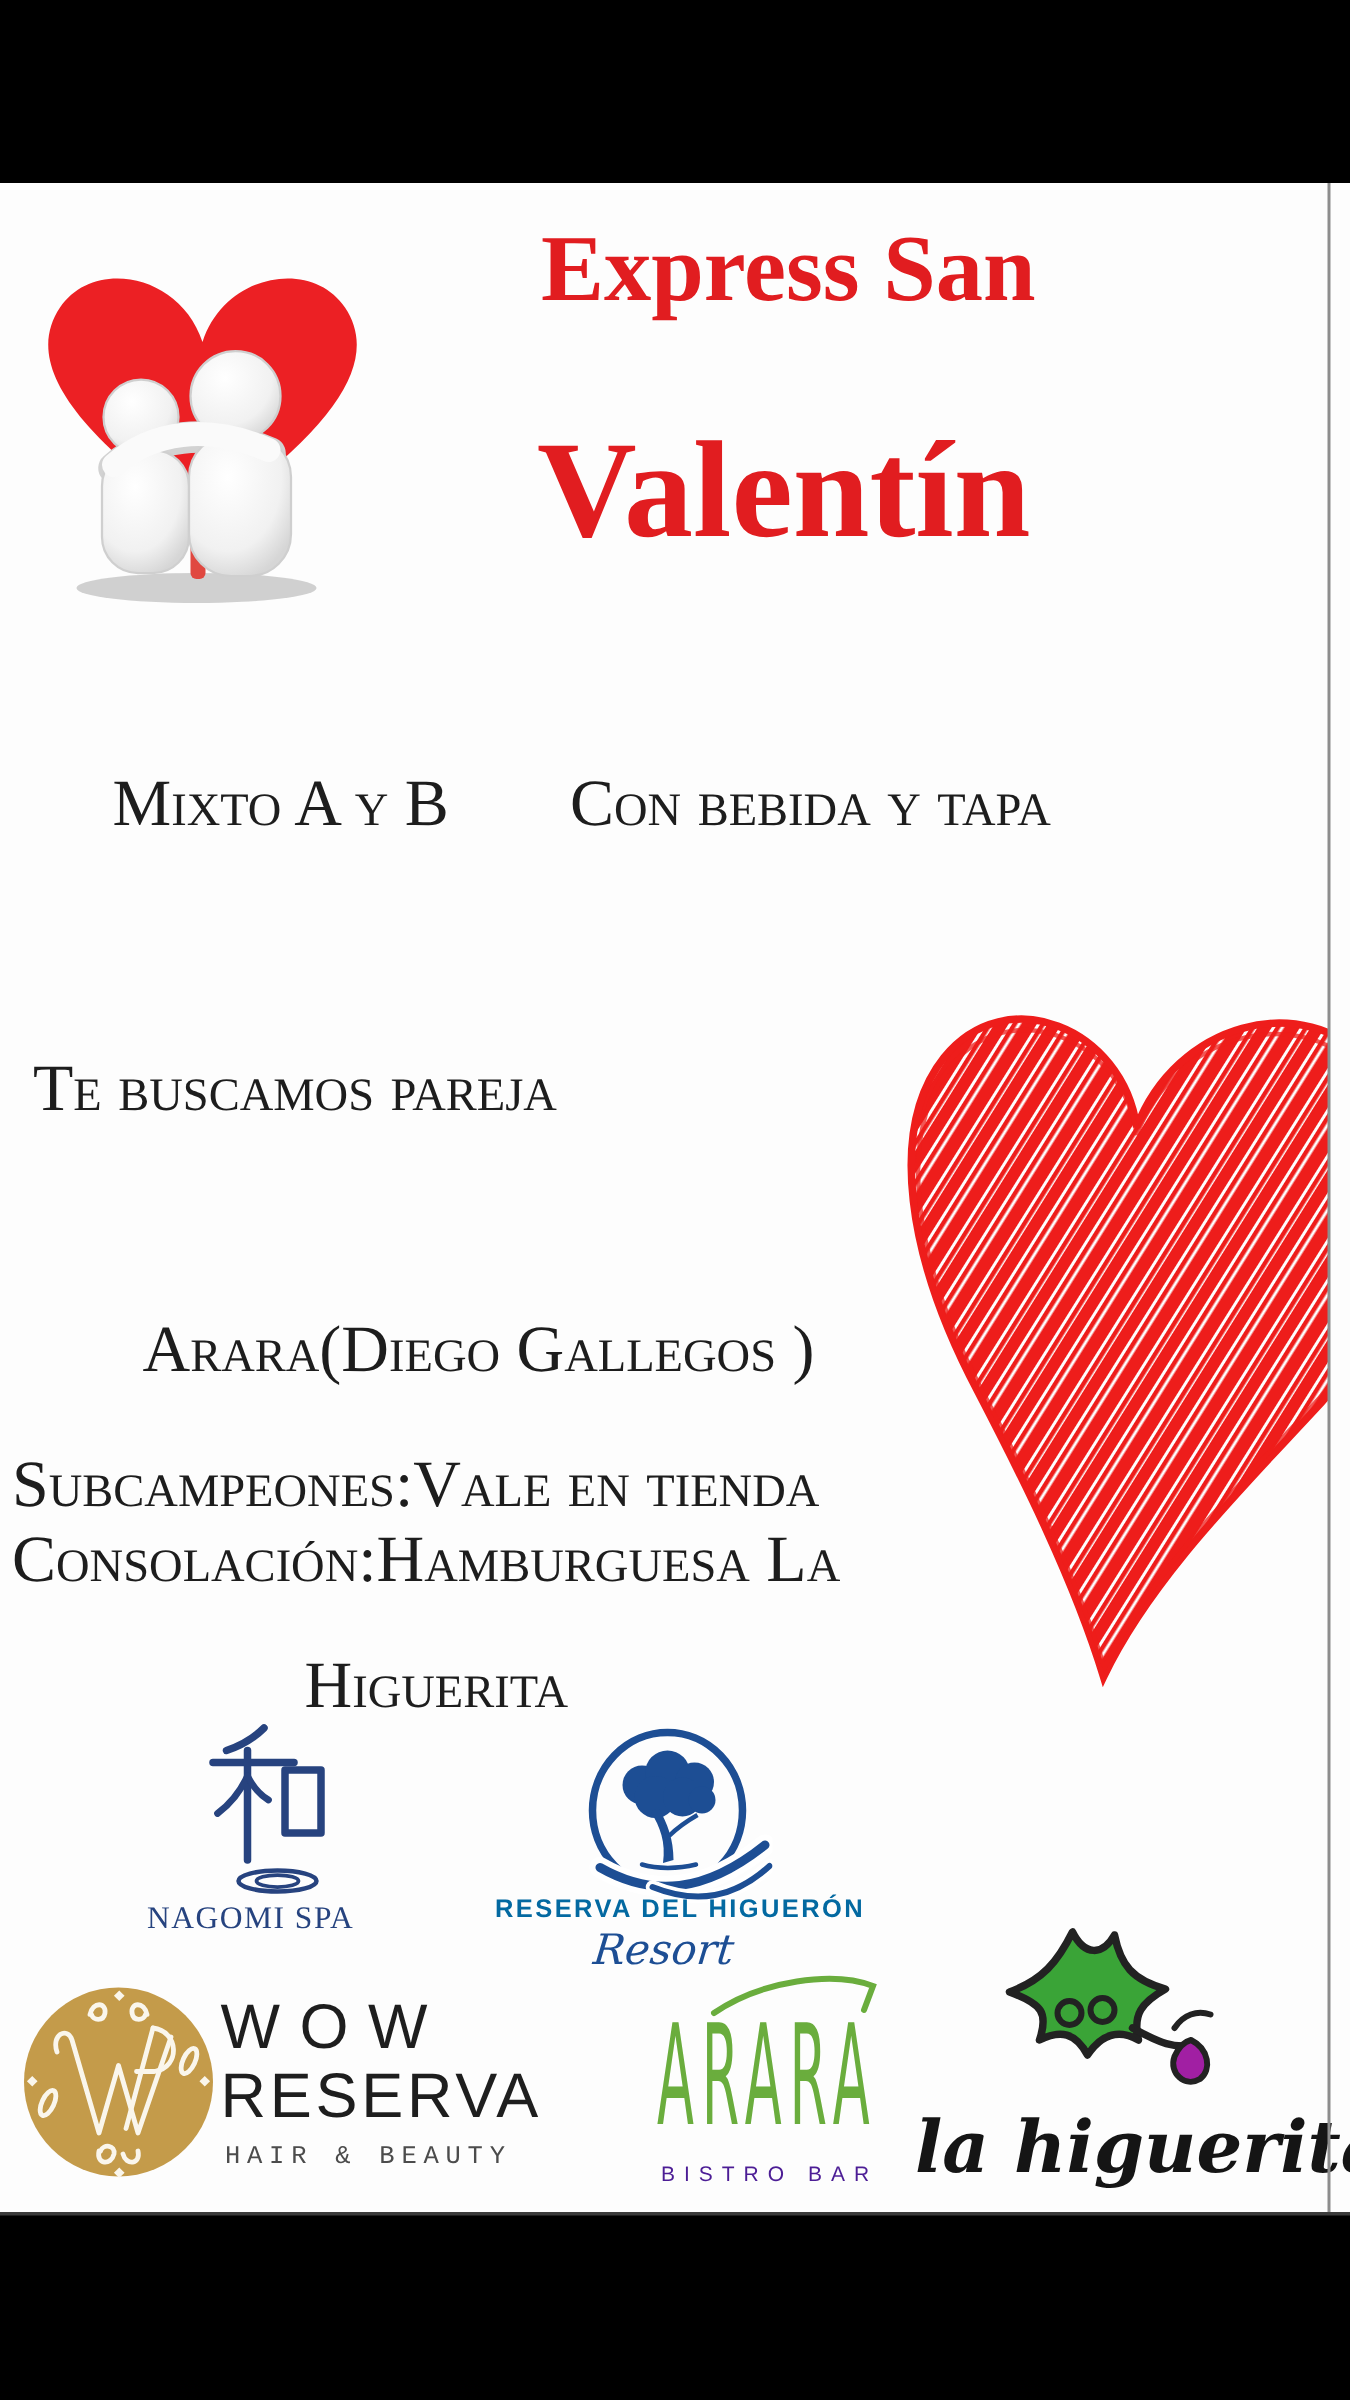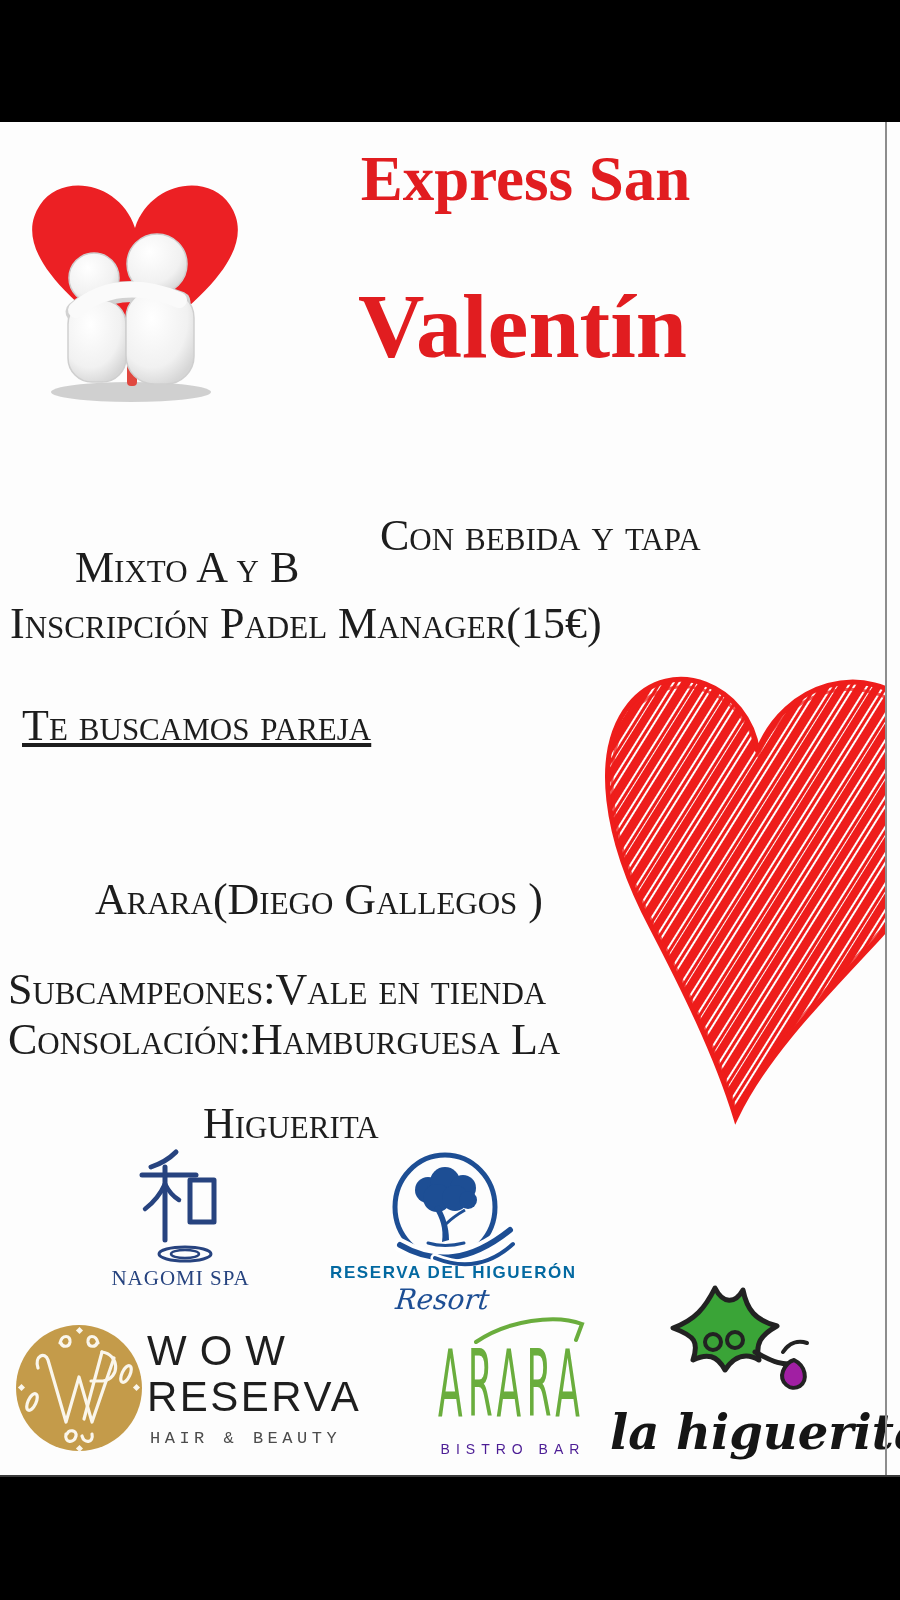--- a/index.html
+++ b/index.html
@@ -11,21 +11,21 @@
   .poster{position:absolute;left:0;top:122px;width:900px;height:1353px;background:#fdfdfd;overflow:hidden;}
   .edge-line{position:absolute;left:885px;top:0;width:2px;height:1353px;background:#8d8d8d;}
   .abs{position:absolute;}
   .title{font-weight:bold;color:#e11d20;text-align:center;line-height:1;}
   .title.l1{left:163px;top:26px;width:725px;font-size:63px;}
   .title.l2{left:175px;top:158px;width:695px;font-size:92px;}
   .date{left:33px;top:268px;width:700px;font-size:50px;color:#e5584e;
         font-family:"Liberation Sans",sans-serif;line-height:1;}
   .body-line{color:#1d1d1d;font-variant:small-caps;font-size:44px;line-height:1;letter-spacing:0px;white-space:nowrap;}
   .caption{line-height:1;white-space:nowrap;}
-  .nagomi-cap{left:98px;top:1146px;width:165px;text-align:center;font-size:21px;letter-spacing:1px;color:#26437f;}
+  .nagomi-cap{left:98px;top:1146px;width:165px;text-align:left;font-size:21px;letter-spacing:1px;color:#26437f;}
   .reserva-cap{left:330px;top:1142px;width:225px;text-align:center;font-size:17px;letter-spacing:1.6px;
                color:#0369a1;font-family:"Liberation Sans",sans-serif;font-weight:bold;}
   .resort-cap{left:330px;top:1164px;width:225px;text-align:center;font-size:28px;color:#1d4e94;
               font-family:"DejaVu Serif",serif;font-style:italic;transform:skewX(-6deg);}
   .wow1{left:147px;top:1208px;font-size:42px;letter-spacing:13px;color:#1e1e1e;font-family:"Liberation Sans",sans-serif;}
   .wow2{left:147px;top:1254px;font-size:42px;letter-spacing:2.5px;color:#1e1e1e;font-family:"Liberation Sans",sans-serif;}
   .wow3{left:150px;top:1308px;font-size:17px;letter-spacing:4.5px;color:#4c4c4c;font-family:Liberation Mono, monospace;}
   .arara-name{left:438px;top:1216px;font-size:62px;letter-spacing:9px;color:#6aad3d;
               font-family:"DejaVu Sans",sans-serif;transform:scale(0.58,1.5);transform-origin:0 0;}
   .arara-cap{left:438px;top:1320px;width:150px;text-align:center;font-size:14px;letter-spacing:6px;
@@ -59,24 +59,23 @@
         <circle cx="88" cy="128" r="25" fill="url(#figG)" stroke="#cfcfcf" stroke-width="1.5"></circle>
         <rect x="120" y="140" width="68" height="94" rx="28" fill="url(#figG)" stroke="#cfcfcf" stroke-width="1.5"></rect>
         <circle cx="151" cy="114" r="30" fill="url(#figG)" stroke="#cfcfcf" stroke-width="1.5"></circle>
         <path d="M70,160 C95,138 132,132 173,150" stroke="#fafafa" stroke-width="16" fill="none" stroke-linecap="round"></path>
       </svg>
     </div>
 
     <div class="abs title l1">Express San</div>
     <div class="abs title l2">Valentín</div>
 
-    <div class="abs body-line" style="left:75px;top:392px;margin-top:32px;">Mixto A y B</div>
+    <div class="abs body-line" style="left:75px;top:392px;">Mixto A y B</div>
     <div class="abs body-line" style="left:380px;top:392px;">Con bebida y tapa</div>
-    <div class="abs body-line" style="left:10px;top:480px;">Inscripción Padel Manager(15€)</div>
-    <div class="abs body-line" style="left:22px;top:582px;text-decoration:underline;">Te buscamos pareja</div>
+    <div class="abs body-line" style="left:22px;top:582px;">Te buscamos pareja</div>
     <div class="abs body-line" style="left:95px;top:756px;">Arara(Diego Gallegos )</div>
     <div class="abs body-line" style="left:8px;top:846px;">Subcampeones:Vale en tienda</div>
     <div class="abs body-line" style="left:8px;top:896px;">Consolación:Hamburguesa La</div>
     <div class="abs body-line" style="left:203px;top:980px;">Higuerita</div>
 
     <div class="abs" style="left:596px;top:533px;width:290px;height:470px;">
       <svg width="290" height="470" viewBox="0 0 290 470">
         <defs>
           <pattern id="scr" width="30" height="30" patternUnits="userSpaceOnUse" patternTransform="rotate(27)">
             <rect x="0" width="8" height="30" fill="#ee1d1b"></rect>

